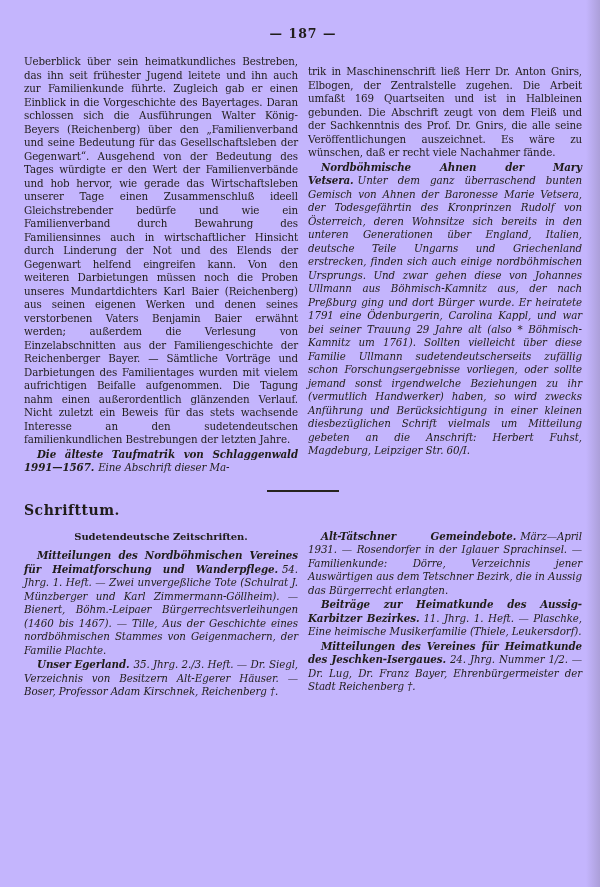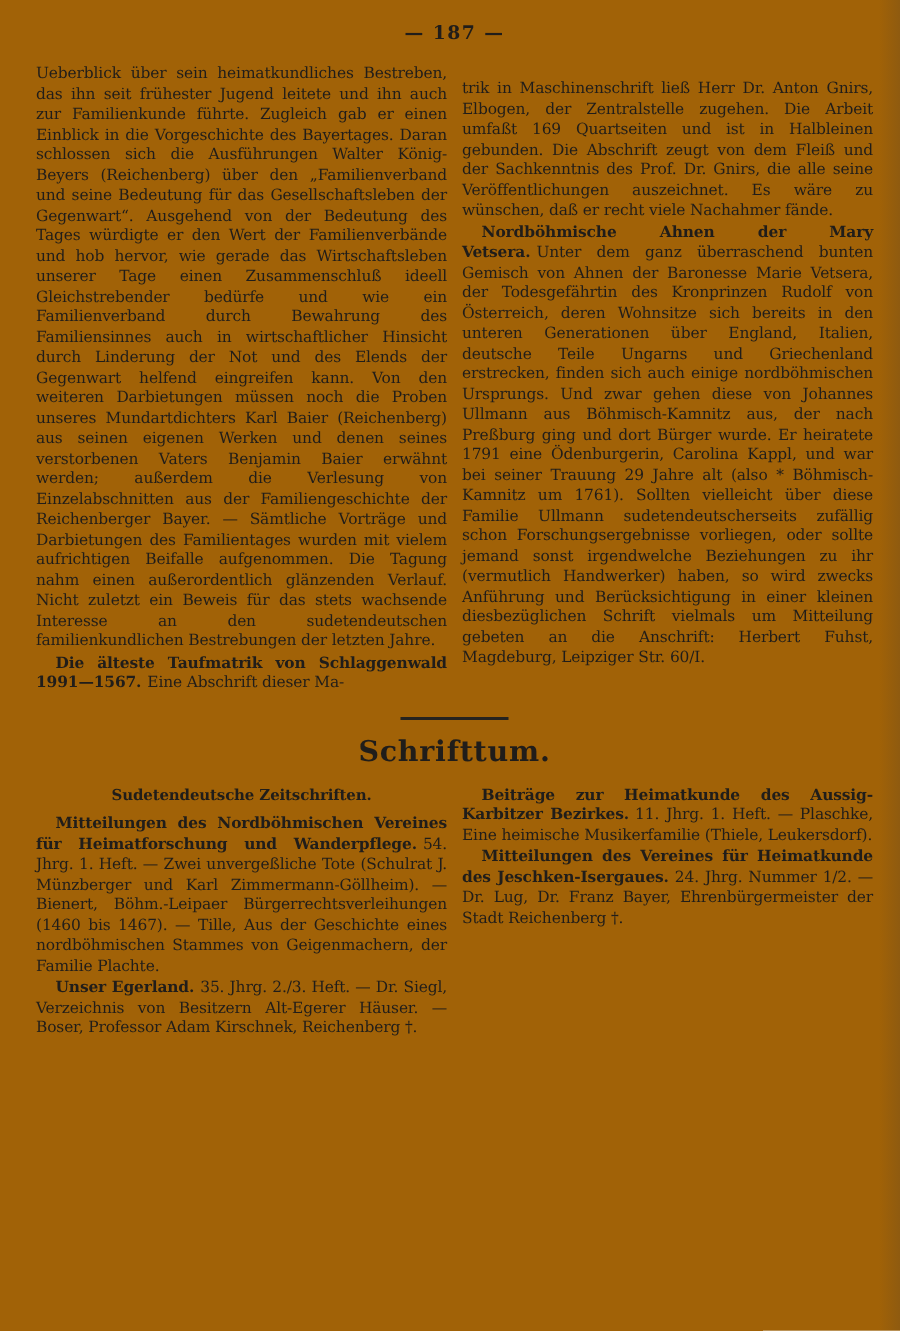--- a/index.html
+++ b/index.html
@@ -5,23 +5,23 @@
   html,body{margin:0;padding:0;}
   body{
     width:600px;height:887px;
     background:#e9e8e3;
     font-family:"DejaVu Serif","Liberation Serif",serif;
   }
   .page{
     position:relative;
     width:600px;height:887px;
     box-sizing:border-box;
-    background:#a16207;
+    background:#c4b5fd;
     color:#201d1a;
-    padding:12px 18px 0 24px;
+    padding:24px 18px 0 24px;
     overflow:hidden;
   }
   .page::after{ 
     content:"";
     position:absolute;top:0;right:0;width:14px;height:100%;
     background:linear-gradient(to right, rgba(0,0,0,0), rgba(60,58,54,0.18));
     pointer-events:none;
   }
   .page-header{
     text-align:center;
@@ -36,30 +36,30 @@
   }
   .col{
     flex:1 1 0;
     text-align:justify;
     font-size:10.3px;
     line-height:13.5px;
     letter-spacing:-0.1px;
   }
   .col-right-top{margin-top:10px;}
   p.para{margin:0 0 1px 0;}
-  p.para.indent{text-indent:13px;}
+  p.para.indent{text-indent:13px;font-style:italic;}
   .plead{font-weight:bold;margin-right:4px;}
   .section-rule{
     width:72px;height:2px;background:#26231f;
     margin:14px auto 10px auto;
   }
   .section-title{
-    text-align:center;
+    text-align:left;
     font-weight:bold;
-    font-size:19px;
+    font-size:14px;
     letter-spacing:0.5px;
     margin:0 0 12px 0;
   }
   .col-heading{
     text-align:center;
     font-weight:bold;
     font-size:10px;
     margin:0 0 6px 0;
   }
 </style>
@@ -85,18 +85,19 @@
 
   <h1 class="section-title">Schrifttum.</h1>
 
   <div class="cols">
     <div class="col">
       <h2 class="col-heading">Sudetendeutsche Zeitschriften.</h2>
       <p class="para indent"><span class="plead">Mitteilungen des Nordböhmischen Vereines für Heimatforschung und Wanderpflege.</span><span class="ptext">54. Jhrg. 1. Heft. — Zwei unvergeßliche Tote (Schulrat J. Münzberger und Karl Zimmermann-Göllheim). — Bienert, Böhm.-Leipaer Bürgerrechtsverleihungen (1460 bis 1467). — Tille, Aus der Geschichte eines nordböhmischen Stammes von Geigenmachern, der Familie Plachte.</span></p>
       <p class="para indent"><span class="plead">Unser Egerland.</span><span class="ptext">35. Jhrg. 2./3. Heft. — Dr. Siegl, Verzeichnis von Besitzern Alt-Egerer Häuser. — Boser, Professor Adam Kirschnek, Reichenberg †.</span></p>
     </div>
     <div class="col">
+      <p class="para indent"><span class="plead">Alt-Tätschner Gemeindebote.</span><span class="ptext">März—April 1931. — Rosendorfer in der Iglauer Sprachinsel. — Familienkunde: Dörre, Verzeichnis jener Auswärtigen aus dem Tetschner Bezirk, die in Aussig das Bürgerrecht erlangten.</span></p>
       <p class="para indent"><span class="plead">Beiträge zur Heimatkunde des Aussig-Karbitzer Bezirkes.</span><span class="ptext">11. Jhrg. 1. Heft. — Plaschke, Eine heimische Musikerfamilie (Thiele, Leukersdorf).</span></p>
       <p class="para indent"><span class="plead">Mitteilungen des Vereines für Heimatkunde des Jeschken-Isergaues.</span><span class="ptext">24. Jhrg. Nummer 1/2. — Dr. Lug, Dr. Franz Bayer, Ehrenbürgermeister der Stadt Reichenberg †.</span></p>
     </div>
   </div>
 
 </div>
 
 </body></html>

